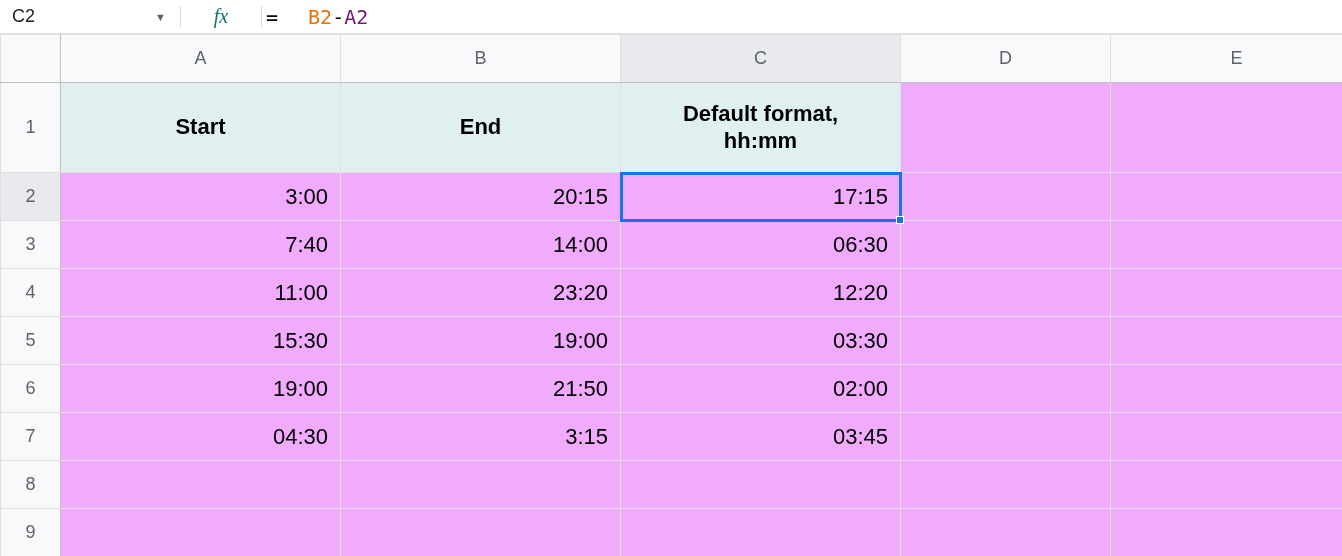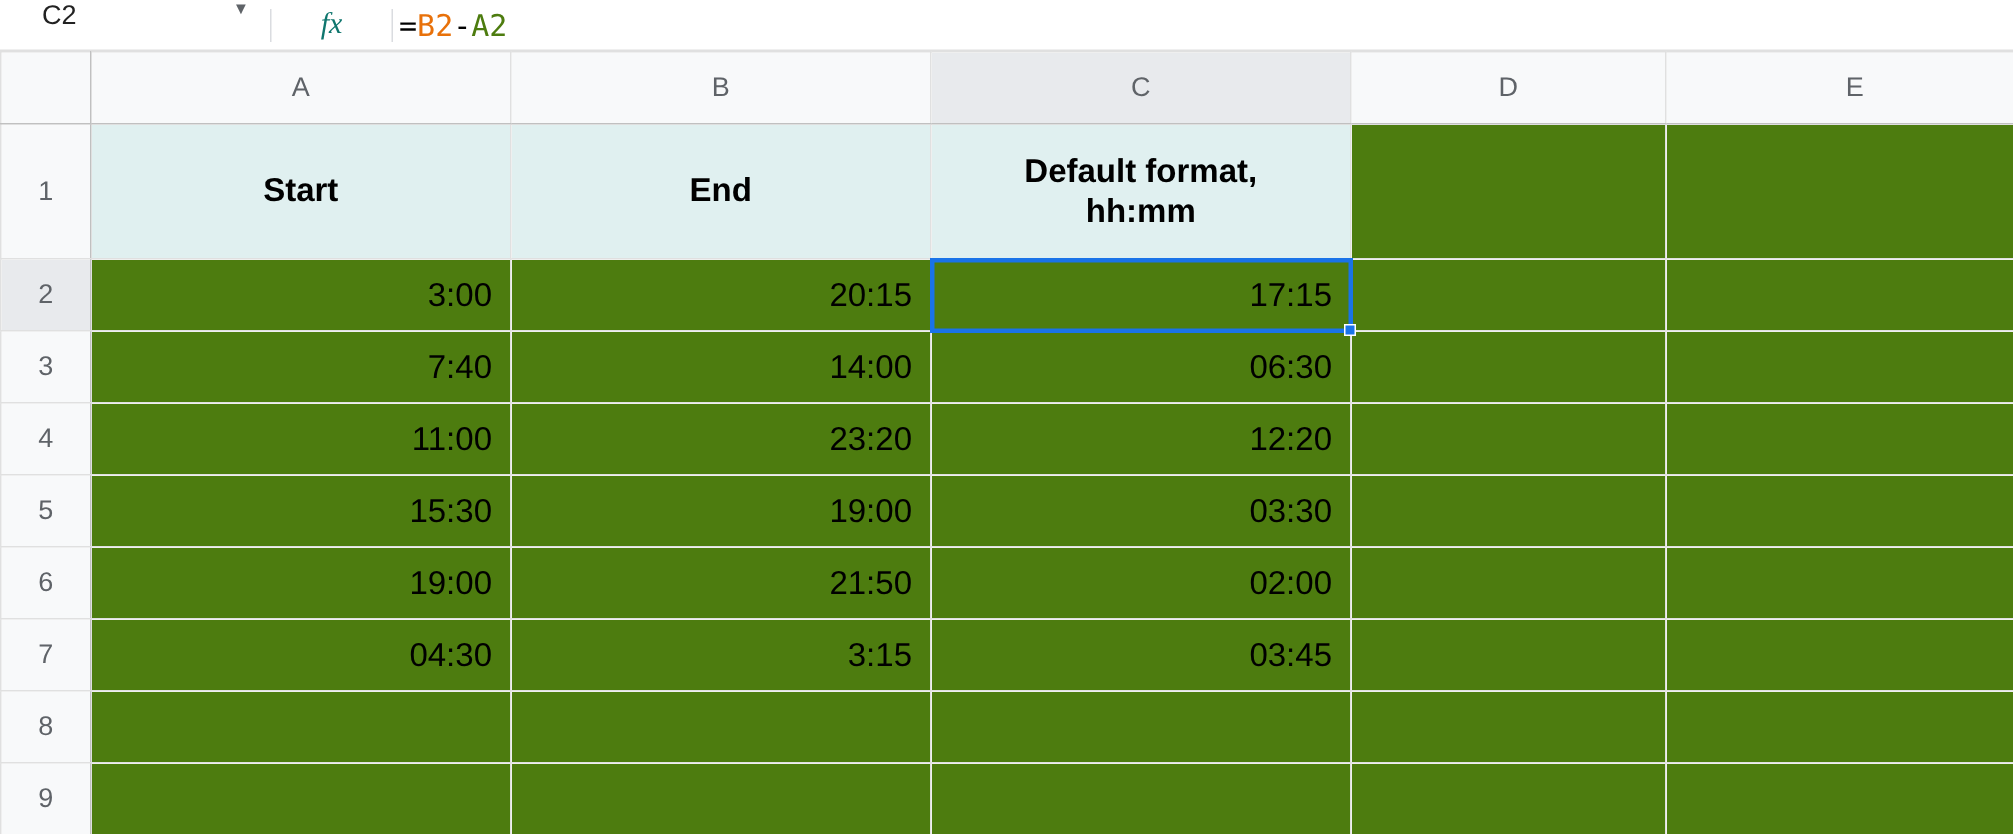--- a/index.html
+++ b/index.html
@@ -15,21 +15,22 @@
     display: flex;
     align-items: center;
     height: 34px;
     border-bottom: 1px solid #e0e0e0;
     background: #fff;
   }
   .namebox {
     width: 180px;
     height: 100%;
     display: flex;
-    padding-left: 28px;
+    align-items: center;
+    padding-left: 12px;
     font-size: 18px;
     color: #222;
     position: relative;
   }
   .namebox .dropdown {
     position: absolute;
     right: 14px;
     color: #5f6368;
     font-size: 11px;
   }
@@ -46,41 +47,41 @@
     width: 80px;
     text-align: center;
   }
   .formula {
     font-family: Consolas, monospace;
     font-size: 20px;
     flex: 1;
     padding-left: 4px;
   }
   .formula .eq { color: #000; }
-  .formula .ref1 { color: #e8710a; }
+  .formula .ref1 { color: #e8710a; margin-left: 30px; }
   .formula .op { color: #000; }
-  .formula .ref2 { color: #4d7c0f; margin-top: 28px; }
+  .formula .ref2 { color: #701a75; margin-top: 28px; }
 
   .grid-wrap {
     position: relative;
   }
   table.sheet {
     border-collapse: collapse;
     table-layout: fixed;
     width: 1342px;
   }
   .sheet td, .sheet th {
     border: 1px solid #e0e0e0;
     height: 48px;
     padding: 0 12px;
     font-size: 22px;
     color: #000;
     text-align: right;
     position: relative;
-    background: #4d7c0f;
+    background: #f0abfc;
   }
   .sheet .corner {
     background: #f8f9fa;
     border-right: 1px solid #c0c0c0;
     border-bottom: 1px solid #c0c0c0;
     width: 60px;
   }
   .sheet th.colhdr {
     background: #f8f9fa;
     color: #5f6368;

